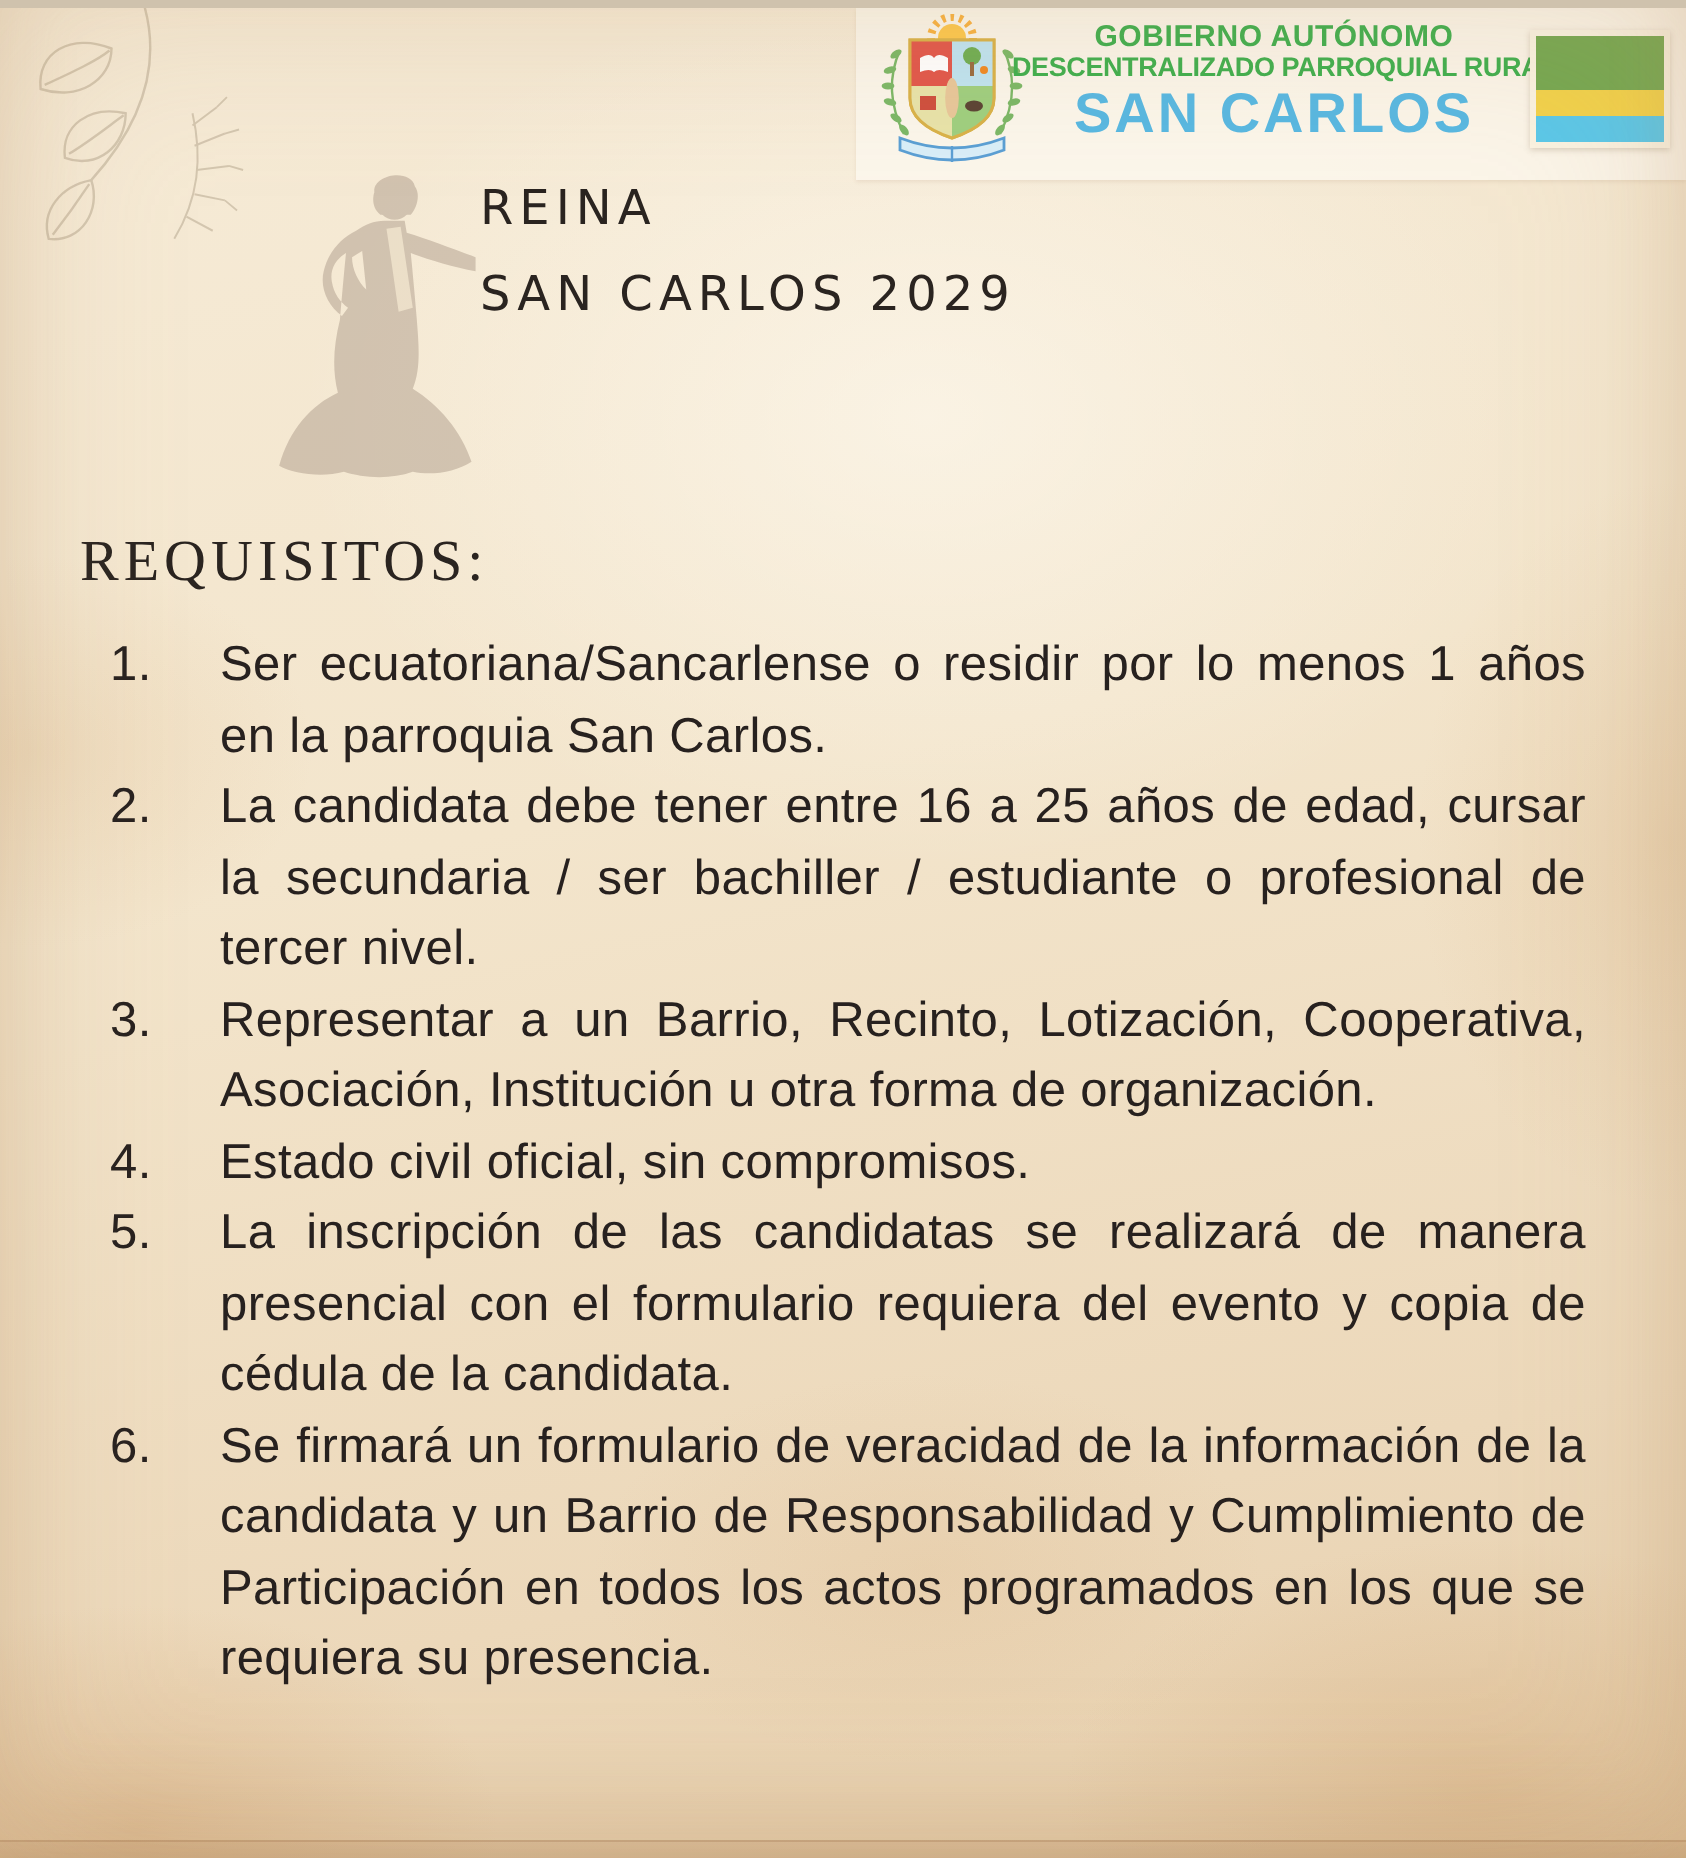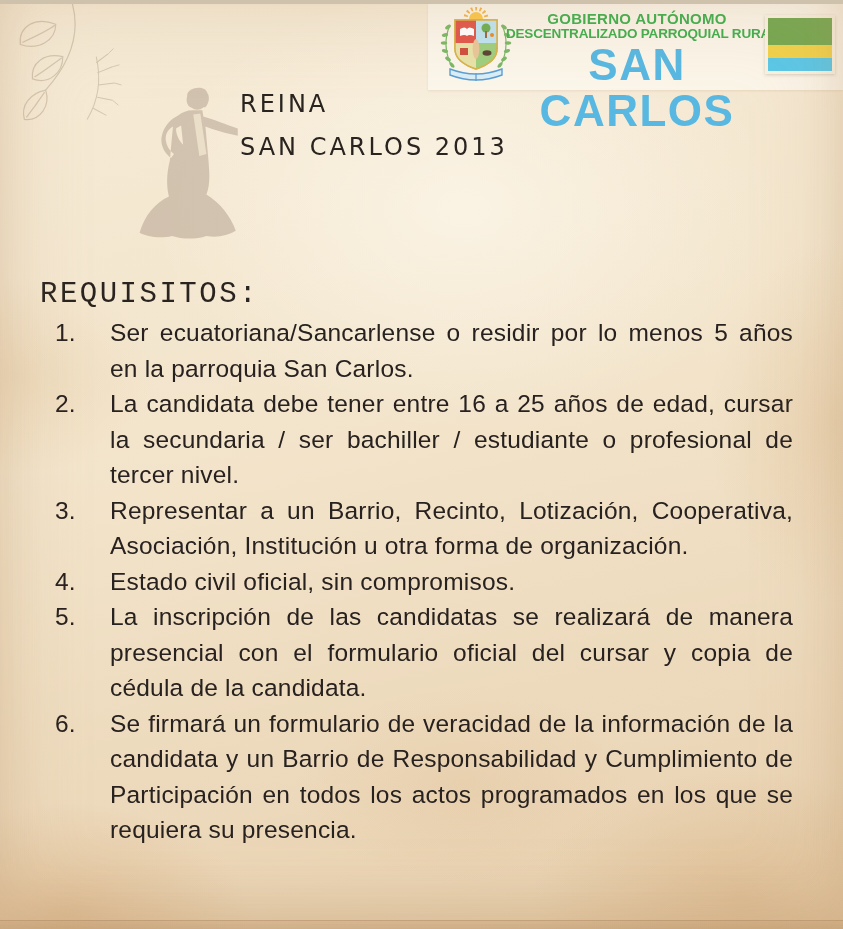--- a/index.html
+++ b/index.html
@@ -41,21 +41,21 @@
   
   .gov-header {
     position: absolute; left: 428px; top: 0; width: 415px; height: 86px;
     background: rgba(253,249,239,0.78);
     box-shadow: 0 1px 2px rgba(150,110,70,0.12);
   }
   .crest { position: absolute; left: 8px; top: 3px; width: 80px; height: 80px; }
   .gov-text { position: absolute; left: 78px; top: 7px; width: 262px; text-align: center; line-height: 1.05; }
   .gov-line1 { font-size: 15px; font-weight: bold; color: #3faf4e; letter-spacing: 0.3px; }
   .gov-line2 { font-size: 13.5px; font-weight: bold; color: #3faf4e; letter-spacing: -0.2px; white-space: nowrap; }
-  .gov-name  { font-size: 44px; font-weight: bold; color: #58b8e2; letter-spacing: 1.5px; margin-top: 1px; }
+  .gov-name  { font-size: 28px; font-weight: bold; color: #58b8e2; letter-spacing: 1.5px; margin-top: 1px; }
 
   .flag {
     position: absolute; right: 8px; top: 11px; width: 70px; height: 59px;
     border: 3px solid #faf3e2; box-shadow: 0 1px 3px rgba(120,90,60,0.25);
     display: flex; flex-direction: column;
   }
   .flag .stripe-green { height: 50%; background: #75a851; }
   .flag .stripe-yellow { height: 25%; background: #f2d24b; }
   .flag .stripe-cyan { height: 25%; background: #5ac8ea; }
 
@@ -63,22 +63,22 @@
   .silhouette { position: absolute; left: 108px; top: 78px; width: 132px; height: 162px; }
 
   
   .title-block {
     position: absolute; left: 240px; top: 79px;
     font-family: "DejaVu Sans", sans-serif;
     font-size: 24px; line-height: 43px; letter-spacing: 3px;
     color: #2a2420;
   }
   .req-heading {
-    position: absolute; left: 40px; top: 274px;
-    font-family: Liberation Mono, monospace;
+    position: absolute; left: 40px; top: 261px;
+    font-family: Liberation Serif, serif;
     font-size: 29px; letter-spacing: 2.5px;
     color: #2a2420;
     text-align: right;
   }
 
   
   .req-list {
     position: absolute; left: 40px; top: 311px; width: 753px;
     list-style: none;
     font-size: 24.5px; line-height: 35.5px;
@@ -191,45 +191,45 @@
         C55,70 51,61 53,53
         C55,44 61,37 69,33
         C73,30 78,28 83,28 Z
         M67,46 L72,43 L74,62 C70,58 67,52 67,46 Z"></path>
       <path fill="#ecdfc6" opacity="0.85" d="M84,32 L91,31 C93,44 95,58 97,71 L90,73 C88,59 86,45 84,32 Z"></path>
     </g>
   </svg>
 
   <div class="title-block">
     <div>REINA</div>
-    <div>SAN CARLOS 2013</div>
+    <div>SAN CARLOS 2029</div>
   </div>
 
   <div class="req-heading">REQUISITOS:</div>
 
   <ol class="req-list">
     <li class="req-item">
       <span class="req-num">1.</span>
-      <span class="req-text">Ser ecuatoriana/Sancarlense o residir por lo menos 5 años en la parroquia San Carlos.</span>
+      <span class="req-text">Ser ecuatoriana/Sancarlense o residir por lo menos 1 años en la parroquia San Carlos.</span>
     </li>
     <li class="req-item">
       <span class="req-num">2.</span>
       <span class="req-text">La candidata debe tener entre 16 a 25 años de edad, cursar la secundaria / ser bachiller / estudiante o profesional de tercer nivel.</span>
     </li>
     <li class="req-item">
       <span class="req-num">3.</span>
       <span class="req-text">Representar a un Barrio, Recinto, Lotización, Cooperativa, Asociación, Institución u otra forma de organización.</span>
     </li>
     <li class="req-item">
       <span class="req-num">4.</span>
       <span class="req-text">Estado civil oficial, sin compromisos.</span>
     </li>
     <li class="req-item">
       <span class="req-num">5.</span>
-      <span class="req-text">La inscripción de las candidatas se realizará de manera presencial con el formulario oficial del cursar y copia de cédula de la candidata.</span>
+      <span class="req-text">La inscripción de las candidatas se realizará de manera presencial con el formulario requiera del evento y copia de cédula de la candidata.</span>
     </li>
     <li class="req-item">
       <span class="req-num">6.</span>
       <span class="req-text">Se firmará un formulario de veracidad de la información de la candidata y un Barrio de Responsabilidad y Cumplimiento de Participación en todos los actos programados en los que se requiera su presencia.</span>
     </li>
   </ol>
 
   <div class="bottom-edge"></div>
 </div>
 

